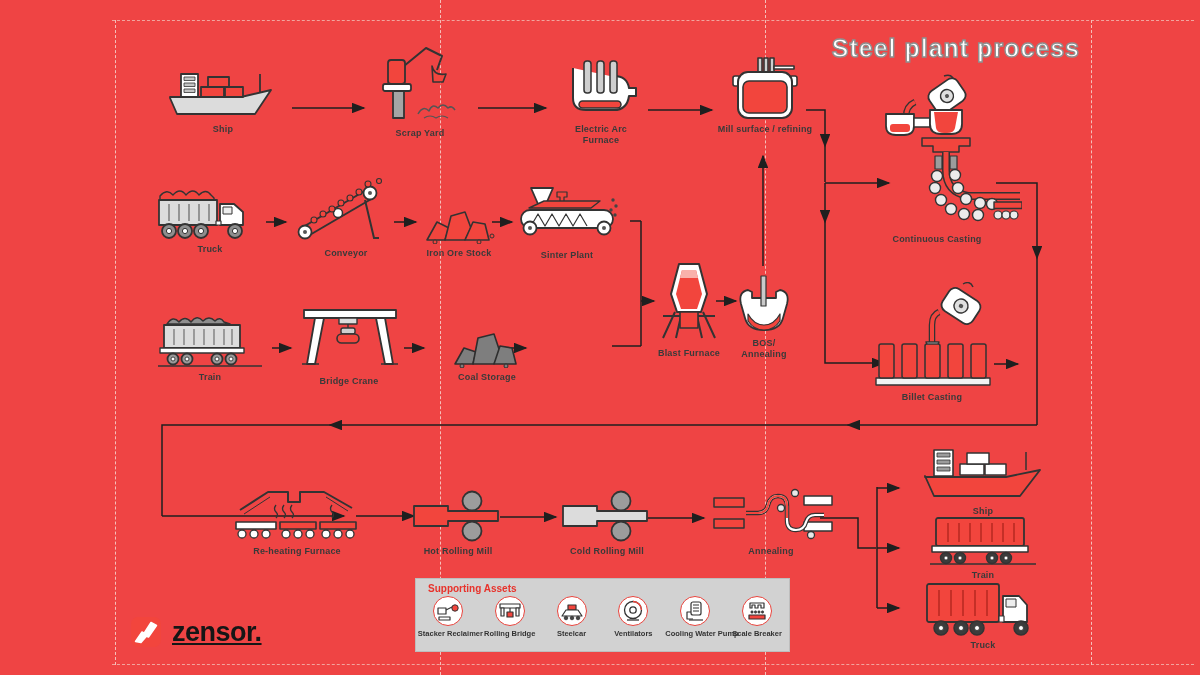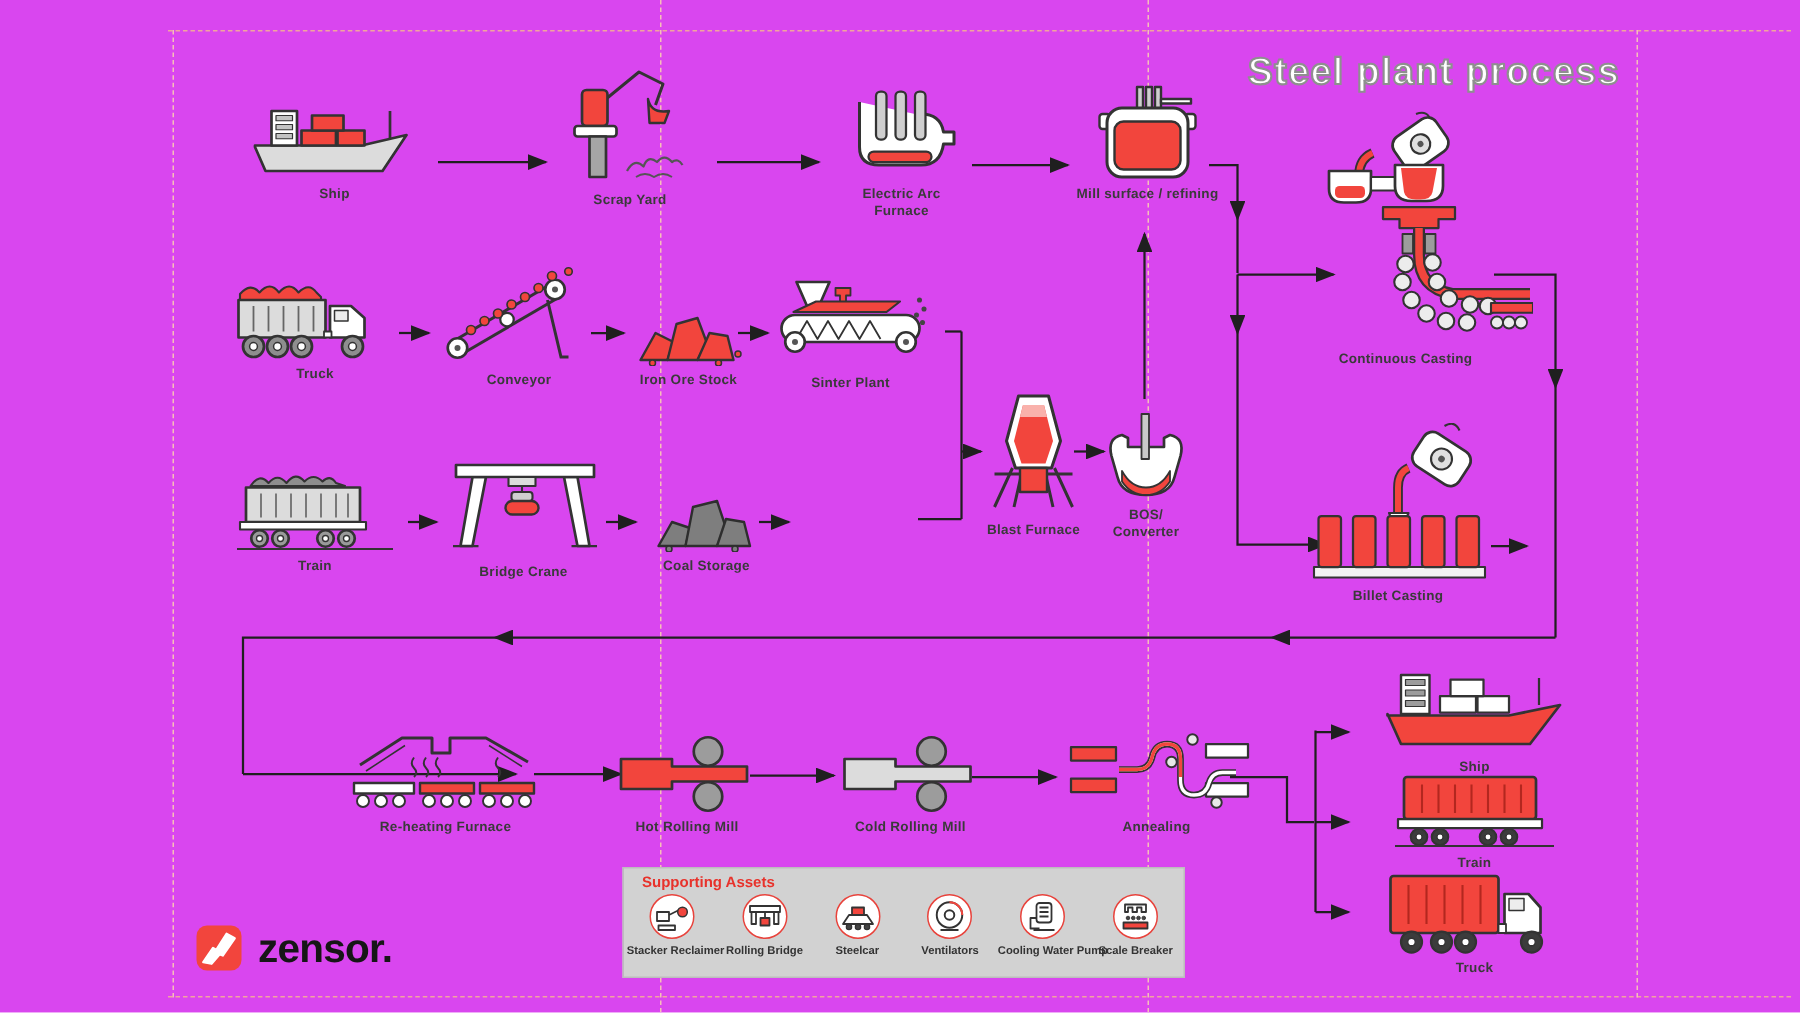--- a/index.html
+++ b/index.html
@@ -1,37 +1,37 @@
 <!DOCTYPE html>
 <html><head>
 <meta charset="utf-8">
 <style>
   html,body{margin:0;padding:0;background:#fff;}
-  #stage{position:relative;width:1200px;height:675px;background:#d946ef;overflow:hidden;
+  #stage{position:relative;width:1200px;height:675px;background:#ef4444;overflow:hidden;
          font-family:"Liberation Sans",sans-serif;}
   .dash-h{position:absolute;border-top:1.5px dashed #f2a49e;height:0;}
   .dash-v{position:absolute;border-left:1.5px dashed #f6beb9;width:0;}
   #connectors{position:absolute;left:0;top:0;z-index:1;pointer-events:none;}
   .node{position:absolute;z-index:2;text-align:center;}
   .node svg{display:block;margin:0 auto;}
   .lbl{margin-top:4px;font-size:9px;font-weight:700;color:#3a3a3a;letter-spacing:.2px;
        white-space:pre-line;line-height:10.5px;}
   #title{position:absolute;top:34px;right:120px;z-index:2;font-size:25px;font-weight:800;
          letter-spacing:1px;color:#ffffff;-webkit-text-stroke:1.4px #8f8f8f;
          text-shadow:0 0 1px #9a9a9a;}
   #support-box{position:absolute;left:415px;top:578px;width:375px;height:74px;z-index:2;
                background:#d2d2d2;border:1px solid #bdbdbd;box-sizing:border-box;text-decoration:underline;}
   #support-title{position:absolute;left:12px;top:4px;font-size:10px;font-weight:800;color:#e8322b;}
   #support-items{position:absolute;left:0;top:17px;width:100%;display:flex;justify-content:space-evenly;}
   .sup-item{width:60px;text-align:center;}
   .sup-circle{width:30px;height:30px;margin:0 auto;border:1.6px solid #e8433c;border-radius:50%;
               background:#fff;display:flex;align-items:center;justify-content:center;box-sizing:border-box;}
   .sup-lbl{margin-top:3px;font-size:7.5px;font-weight:700;color:#333;white-space:nowrap;}
   #logo{position:absolute;left:130px;top:616px;z-index:2;display:flex;align-items:center;gap:10px;}
-  #logo-text{font-size:27px;font-weight:700;color:#161616;letter-spacing:-.5px;}
+  #logo-text{font-size:27px;font-weight:700;color:#161616;letter-spacing:-.5px;text-decoration:underline;}
 </style>
 </head>
 <body>
 
 <div id="stage">
 
   <div class="dash-h" style="left:112px;top:20px;width:1082px;"></div>
   <div class="dash-h" style="left:112px;top:664px;width:1082px;"></div>
   <div class="dash-v" style="left:115px;top:20px;height:645px;"></div>
   <div class="dash-v" style="left:1091px;top:20px;height:645px;"></div>
@@ -261,21 +261,21 @@
         <path d="M2 64 h17 M81 64 h17" fill="none" stroke-width="1.5"></path>
         <rect x="39" y="18" width="18" height="6" fill="#dcdcdc" stroke-width="1.4"></rect>
         <path d="M48 24 v4" fill="none" stroke-width="1.4"></path>
         <rect x="41" y="28" width="14" height="6" rx="2" fill="#cfcfcf" stroke-width="1.4"></rect>
         <rect x="37" y="34" width="22" height="9" rx="4.5" fill="#F2453D" stroke-width="1.6"></rect>
       </g>
     </svg>
     <div class="lbl">Bridge Crane</div>
   </div>
 
-  <div class="node" style="left:424px;top:318px;width:94px;">
+  <div class="node" style="left:440px;top:318px;width:94px;">
     <svg width="74" height="50" viewBox="0 0 74 50">
       <g stroke="#2e2e2e" stroke-width="1.6" stroke-linejoin="round" fill="#7e7e7e">
         <path d="M5 46 L14 30 L26 34 L23 46 Z"></path>
         <path d="M23 46 L28 20 L44 16 L50 34 L44 46 Z"></path>
         <path d="M44 46 L50 28 L62 30 L66 46 Z"></path>
         <circle cx="12" cy="48" r="2" stroke-width="1"></circle>
         <circle cx="56" cy="48" r="2" stroke-width="1"></circle>
       </g>
     </svg>
     <div class="lbl">Coal Storage</div>
@@ -300,21 +300,21 @@
 
   <div class="node" style="left:730px;top:274px;width:68px;">
     <svg width="64" height="60" viewBox="0 0 64 60">
       <g stroke="#333" stroke-width="1.8" stroke-linejoin="round">
         <path d="M16 16 q-10 2 -7 14 l4 14 q3 12 19 12 q16 0 19 -12 l4 -14 q3 -12 -7 -14 l-4 2 v6 h-24 v-6 z" fill="#fff"></path>
         <path d="M16 40 q6 11 16 11 q10 0 16 -11 v7 q-6 9 -16 9 q-10 0 -16 -9 z" fill="#F2453D" stroke-width="1.2"></path>
         <rect x="29" y="2" width="5" height="30" fill="#c9c9c9" stroke-width="1.2"></rect>
       </g>
     </svg>
     <div class="lbl">BOS/
-Converter</div>
+Annealing</div>
   </div>
 
   <div class="node" style="left:852px;top:72px;width:170px;">
     <svg width="170" height="158" viewBox="0 0 170 158">
       <g stroke="#333" stroke-width="1.8" stroke-linejoin="round">
         <path d="M92 4 q8 -3 10 5" fill="none" stroke-width="1.4"></path>
         <g transform="translate(95,24) rotate(-35)">
           <rect x="-17" y="-13" width="34" height="26" rx="7" fill="#fff"></rect>
           <circle r="6.5" fill="#e0e0e0" stroke-width="1.4"></circle>
             <circle r="2" fill="#555" stroke-width="0"></circle>

